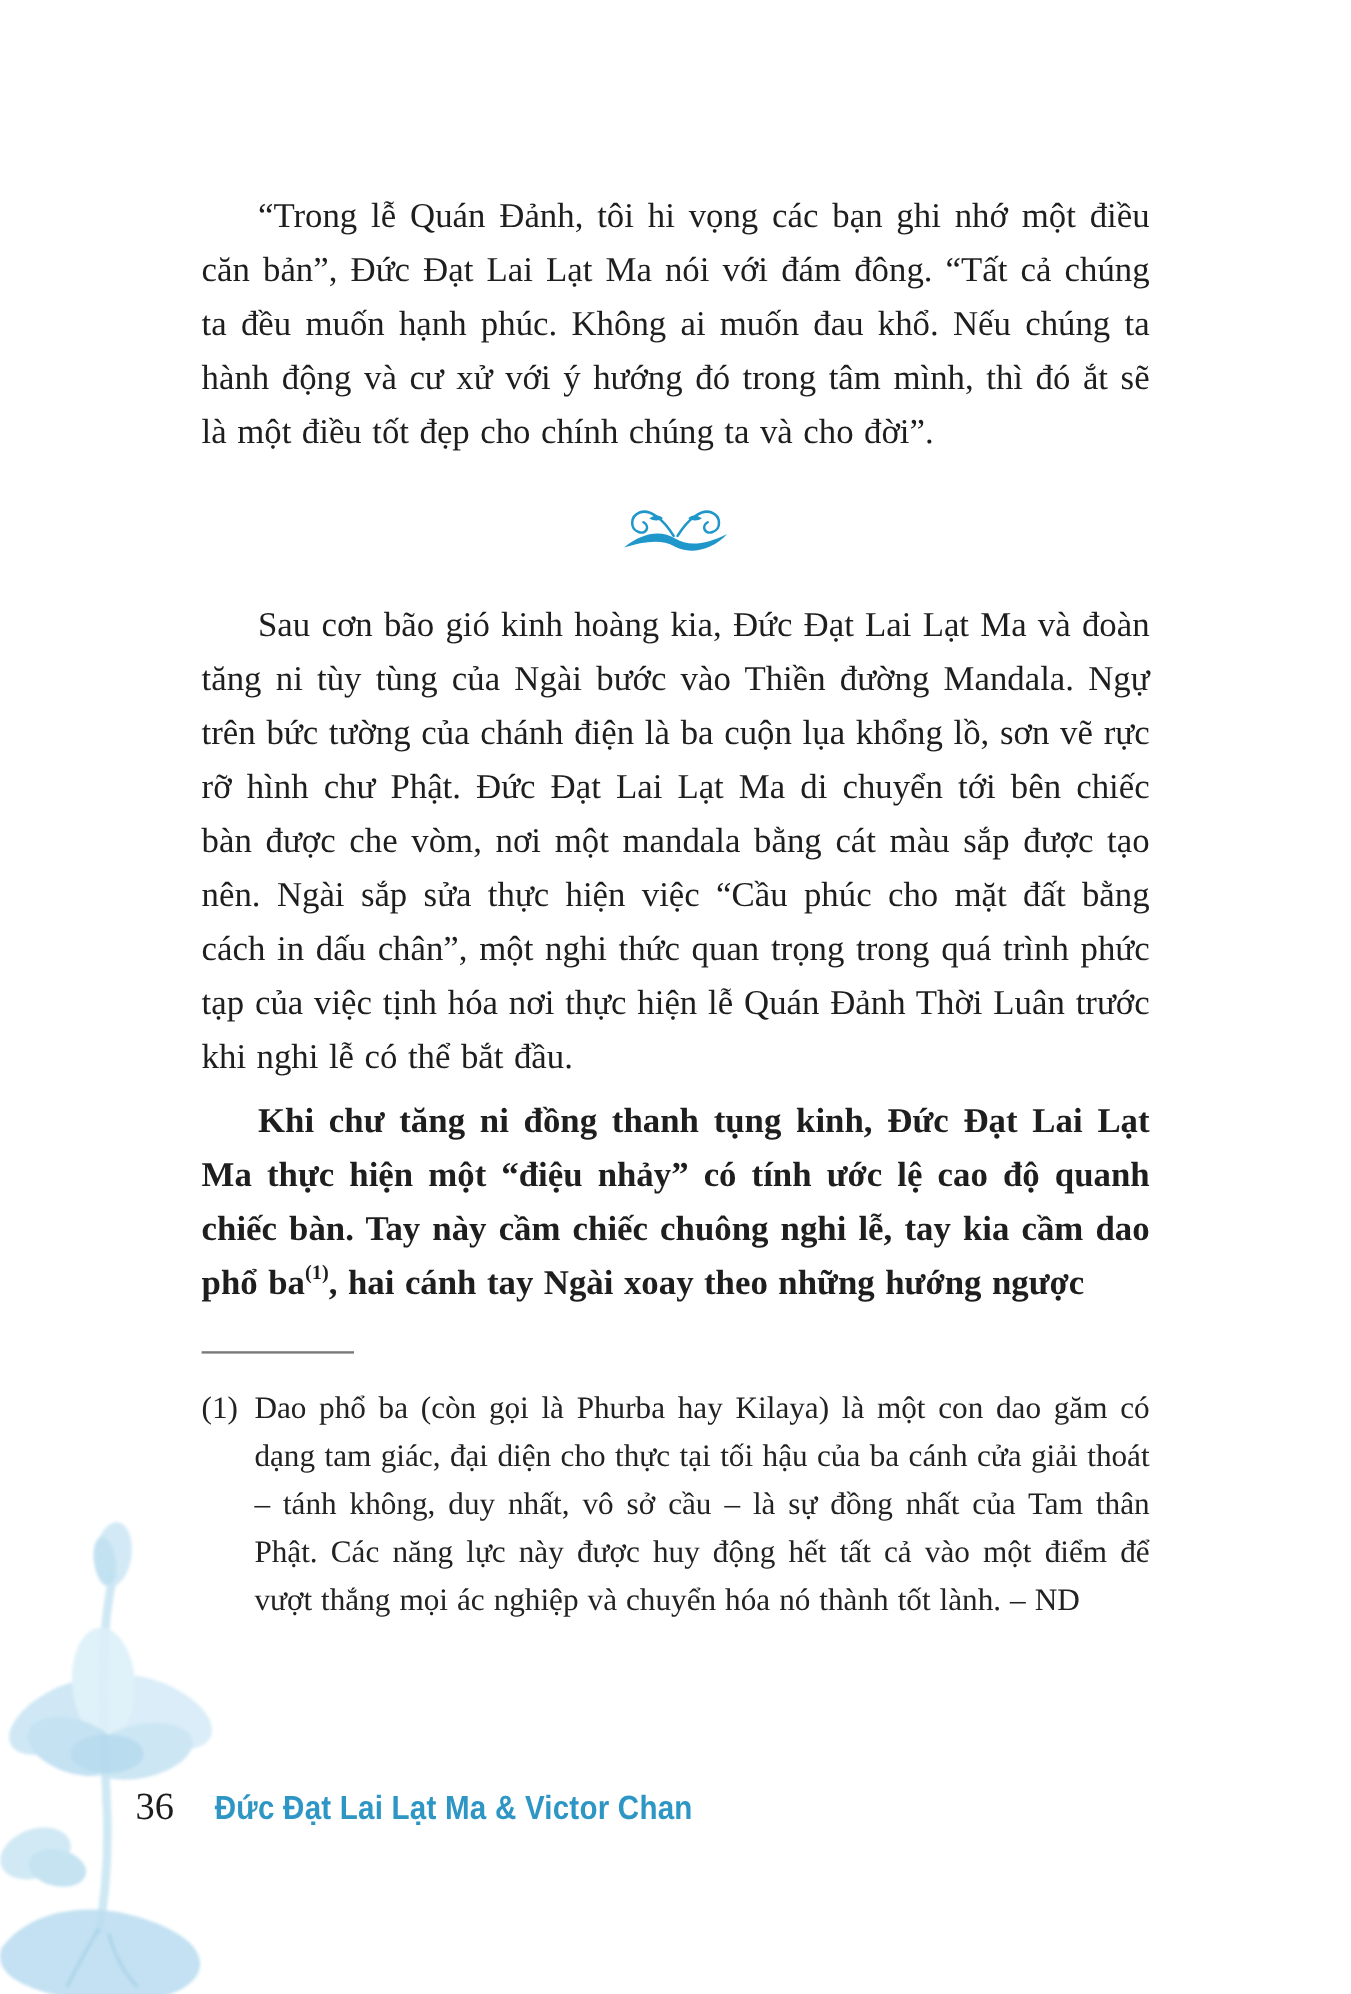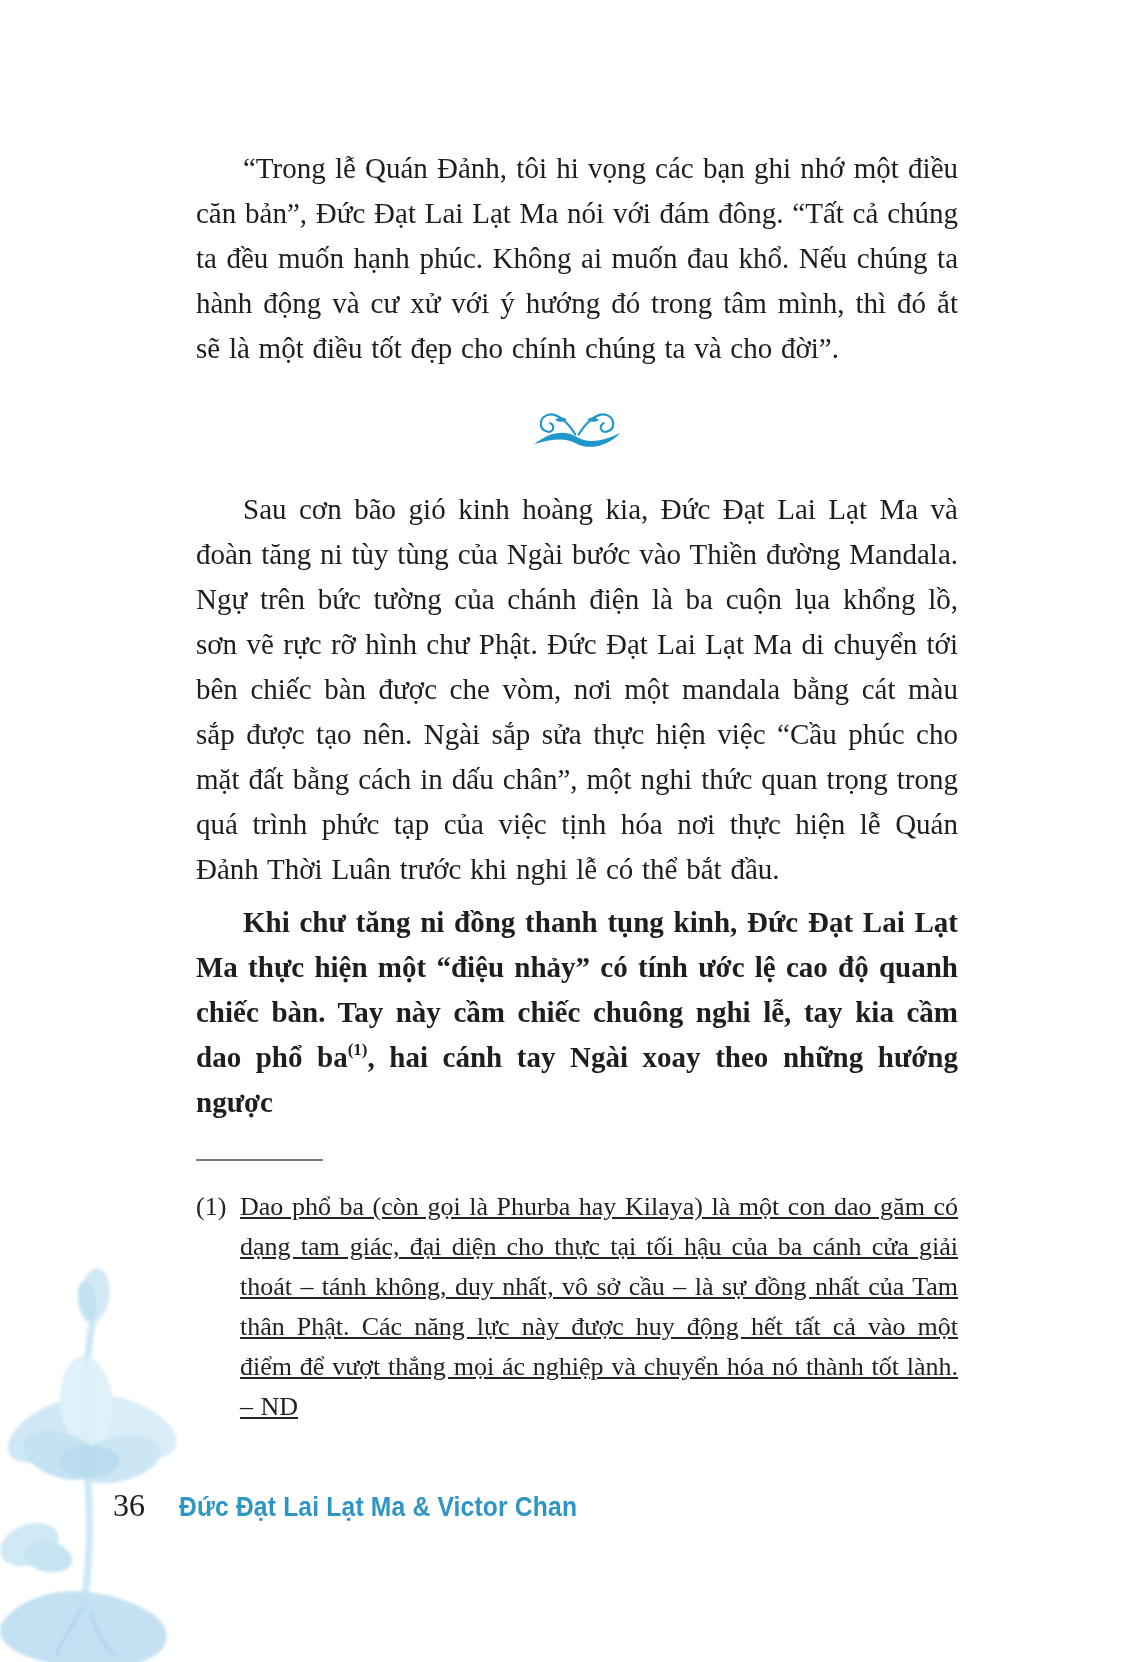--- a/index.html
+++ b/index.html
@@ -12,22 +12,21 @@
     height: 1662px;
     background: #ffffff;
     font-family: "Liberation Serif", "DejaVu Serif", serif;
     color: #1e1e1e;
   }
 
   .text-block {
     position: absolute;
     left: 168px;
     right: 168px;
-    top: 146px;
-    margin-left: 28px;
+    top: 158px;
   }
 
   .body-para {
     font-size: 29px;
     line-height: 45px;
     text-align: justify;
     text-indent: 47px;
     word-spacing: 1.5px;
     color: #1e1e1e;
   }
@@ -62,21 +61,20 @@
     color: #222222;
   }
   .fn-marker {
     flex: 0 0 44px;
     white-space: nowrap;
   }
   .fn-text {
     flex: 1;
     text-align: justify;
     word-spacing: 1px;
-    text-decoration: underline;
   }
 
   .page-footer {
     position: absolute;
     left: 113px;
     bottom: 138px;
     display: flex;
     align-items: baseline;
   }
   .page-number {

